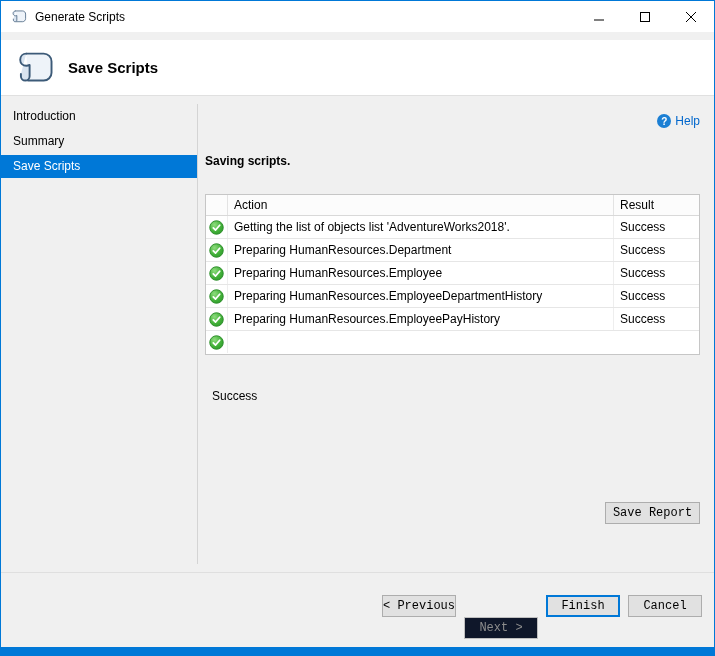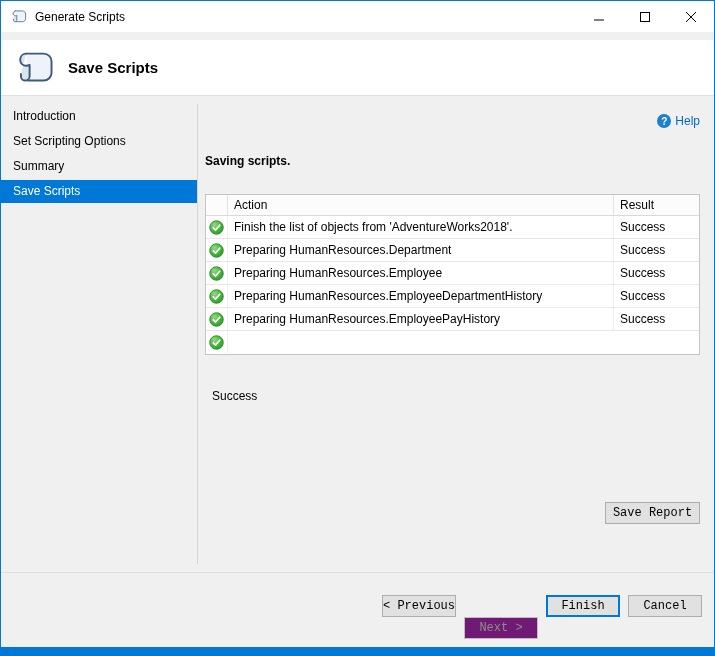--- a/index.html
+++ b/index.html
@@ -46,21 +46,21 @@
   .grid-row:last-child { border-bottom:none;flex-direction:column; }
   .cell { display:flex; align-items:center; padding-left:6px; border-right:1px solid #eee; overflow:hidden; white-space:nowrap; }
   .cell:last-child { border-right:none; }
   .cell.icon-cell { justify-content:center; padding-left:0; }
   
   .btn {
     min-width:74px; height:22px; background:#e1e1e1; border:1px solid #adadad;
     font-family:Liberation Mono, monospace; font-size:12px; color:#000;
     display:flex; align-items:center; justify-content:center; cursor:default;
   }
-  .btn:disabled { color:#8d8d8d; border-color:#bfbfbf; background:#701a75;margin-top:44px; }
+  .btn:disabled { color:#8d8d8d; border-color:#bfbfbf; background:#0f172a;margin-top:44px; }
   .btn.primary { border:2px solid #0078d7; }
   .save-report { position:absolute; right:14px; bottom:40px; width:95px; }
   
   .footer {
     flex:0 0 31px; border-top:1px solid #dfdfdf; background:#f0f0f0;
     display:flex; align-items:center; justify-content:flex-end; gap:8px; padding-right:12px;
   }
   .accent-strip { flex:0 0 8px; background:#0078d7; }
   svg { display:block; }
   .defs-hidden { position:absolute; width:0; height:0; overflow:hidden; }
@@ -121,21 +121,20 @@
           <use href="#scroll"></use>
         </svg>
     </span>
     <span class="header-title">Save Scripts</span>
   </div>
 
   <div class="main">
 
     <div class="sidebar">
       <div class="nav-item">Introduction</div>
-      <div class="nav-item">Set Scripting Options</div>
       <div class="nav-item">Summary</div>
       <div class="nav-item selected">Save Scripts</div>
     </div>
 
     <div class="content">
 
       <div class="help-row">
         <span class="help-link">
           <span class="help-q">?</span>
           <span>Help</span>
@@ -150,21 +149,21 @@
           <div class="gh-cell col-action">Action</div>
           <div class="gh-cell col-result">Result</div>
         </div>
 
         <div class="grid-row">
           <div class="cell icon-cell col-icon">
             <svg width="15" height="15">
                 <use href="#check"></use>
               </svg>
           </div>
-          <div class="cell col-action">Finish the list of objects from 'AdventureWorks2018'.</div>
+          <div class="cell col-action">Getting the list of objects list 'AdventureWorks2018'.</div>
           <div class="cell col-result">Success</div>
         </div>
 
         <div class="grid-row">
           <div class="cell icon-cell col-icon">
             <svg width="15" height="15">
                 <use href="#check"></use>
               </svg>
           </div>
           <div class="cell col-action">Preparing HumanResources.Department</div>

